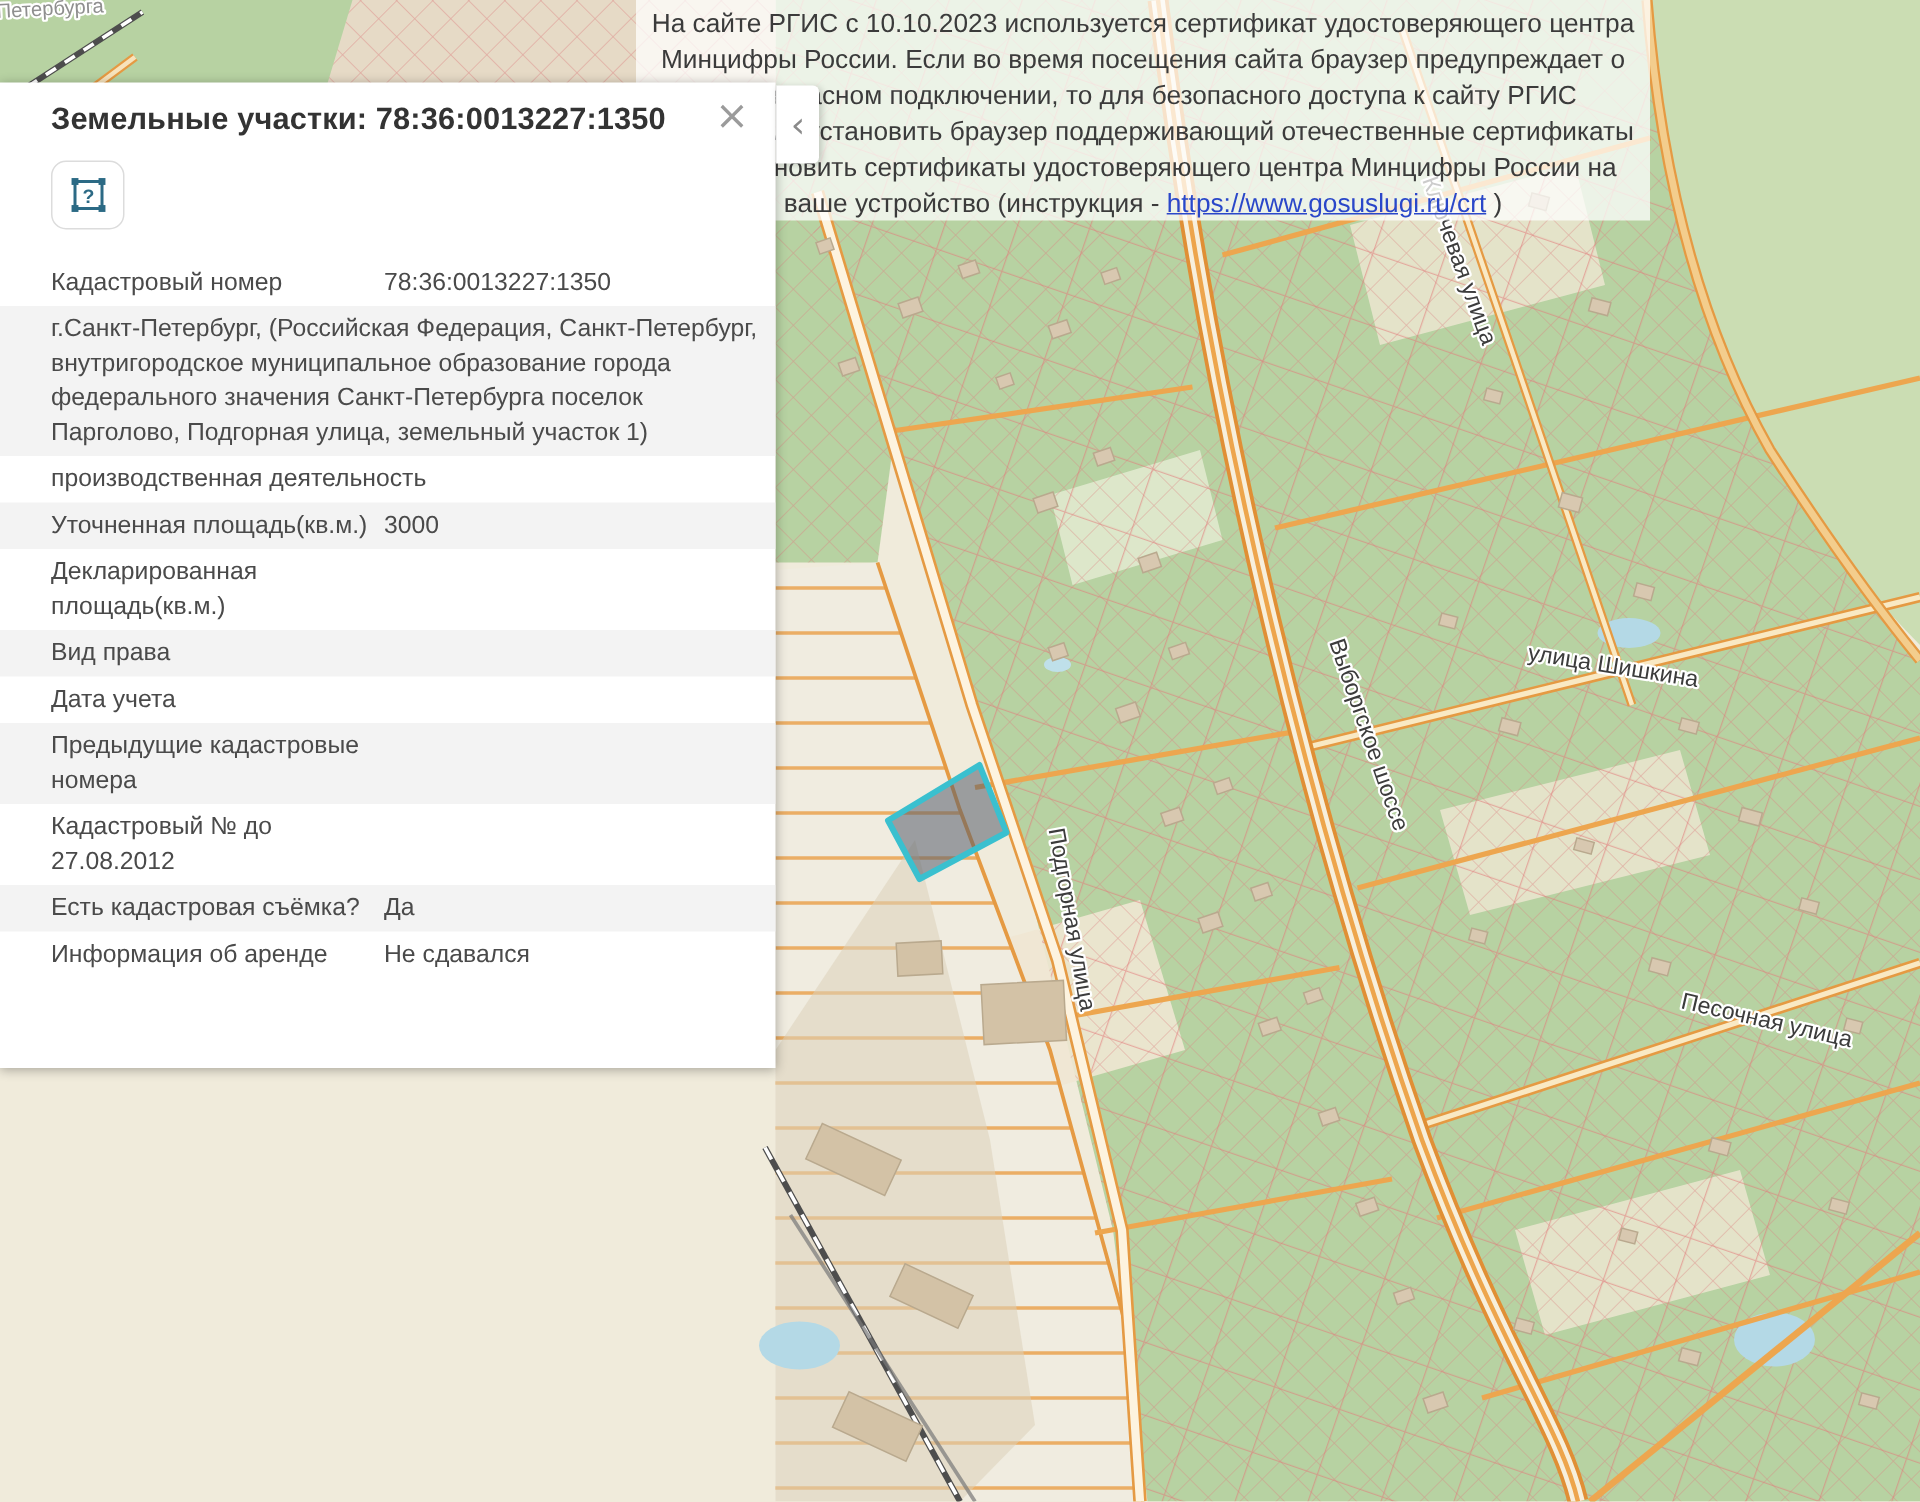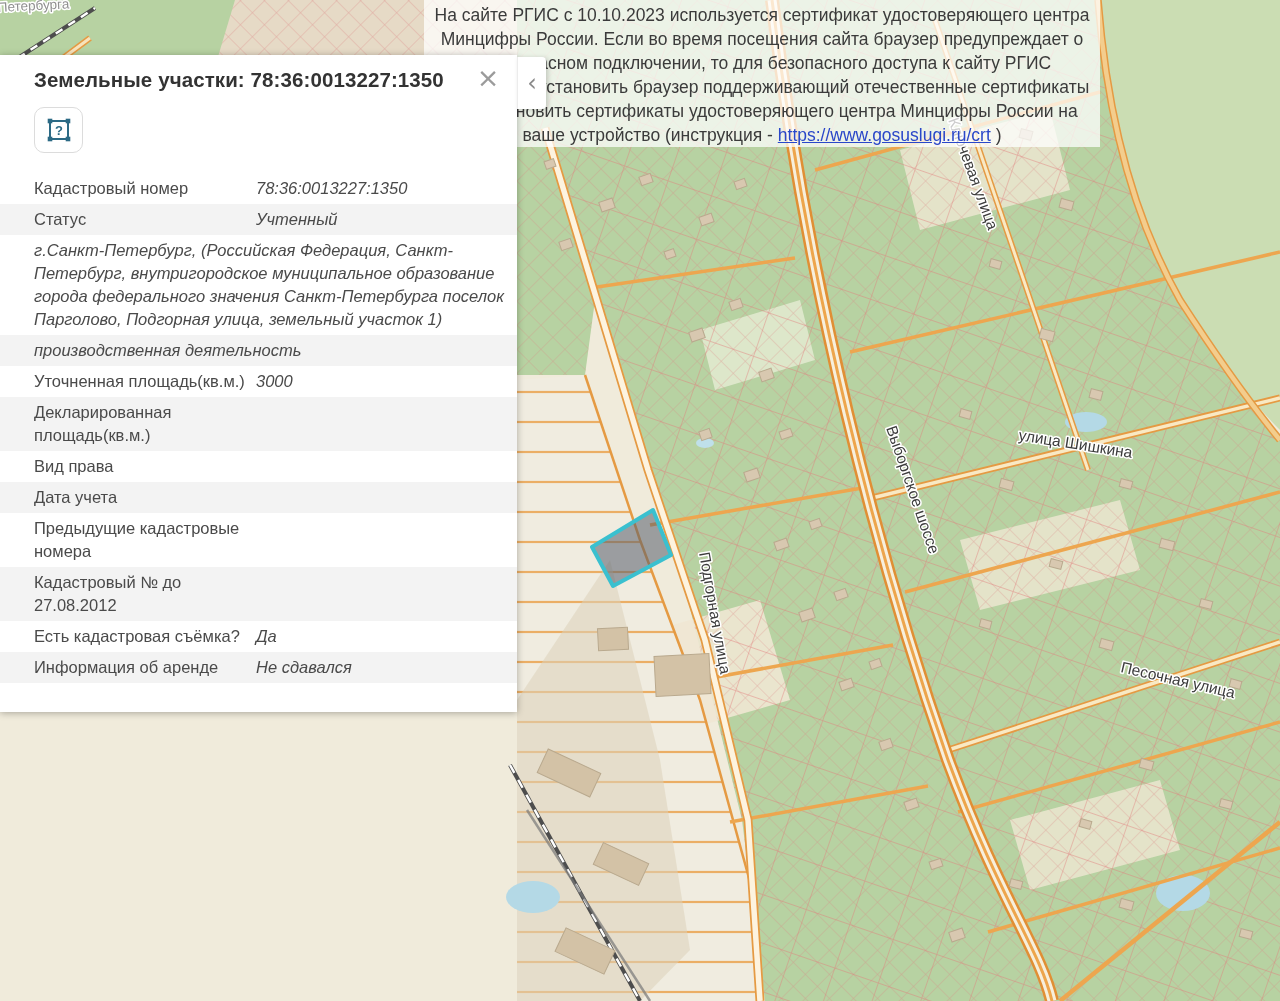--- a/index.html
+++ b/index.html
@@ -46,21 +46,21 @@
     display:flex;align-items:center;justify-content:center;cursor:pointer;
   }
   #info-table{margin-top:20px;width:100%;}
   .trow{
     display:flex;box-sizing:border-box;
     padding:4px 3px 4px 34px;
     font-size:16.5px;line-height:23px;color:#4a4a4a;
   }
   .trow:nth-child(even){background:#f3f3f3;}
   .trow .tlabel{width:222px;flex:0 0 222px;padding-right:6px;box-sizing:border-box;}
-  .trow .tvalue{flex:1;font-style:italic;}
+  .trow .tvalue{flex:1;}
   
   #collapse-tab{
     position:absolute;left:517px;top:57px;width:29px;height:52px;z-index:2;
     background:#ffffff;border:none;border-left:1px solid #ececec;
     border-radius:0 4px 4px 0;box-shadow:2px 1px 5px rgba(0,0,0,0.18);
     color:#8a8a8a;font-size:24px;line-height:50px;text-align:center;cursor:pointer;
     padding:0;font-family:"DejaVu Sans",sans-serif;
   }
 </style>
 </head>
@@ -249,24 +249,20 @@
       <text x="14" y="19" text-anchor="middle" font-size="13" font-weight="bold" fill="#2c6a85" font-family="Liberation Sans, sans-serif">?</text>
     </svg>
   </div>
 
   <div id="info-table">
       <div class="trow">
         <div class="tlabel">Кадастровый номер</div>
         <div class="tvalue">78:36:0013227:1350</div>
       </div>
       <div class="trow">
-        <div class="tlabel">Статус</div>
-        <div class="tvalue">Учтенный</div>
-      </div>
-      <div class="trow">
         <div class="tvalue">г.Санкт-Петербург, (Российская Федерация, Санкт-Петербург, внутригородское муниципальное образование города федерального значения Санкт-Петербурга поселок Парголово, Подгорная улица, земельный участок 1)</div>
       </div>
       <div class="trow">
         <div class="tvalue">производственная деятельность</div>
       </div>
       <div class="trow">
         <div class="tlabel">Уточненная площадь(кв.м.)</div>
         <div class="tvalue">3000</div>
       </div>
       <div class="trow">

